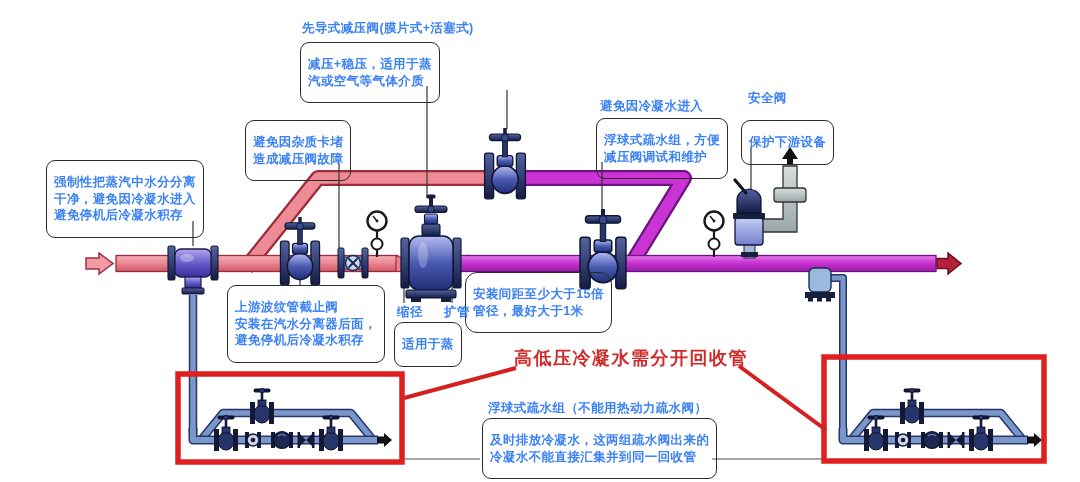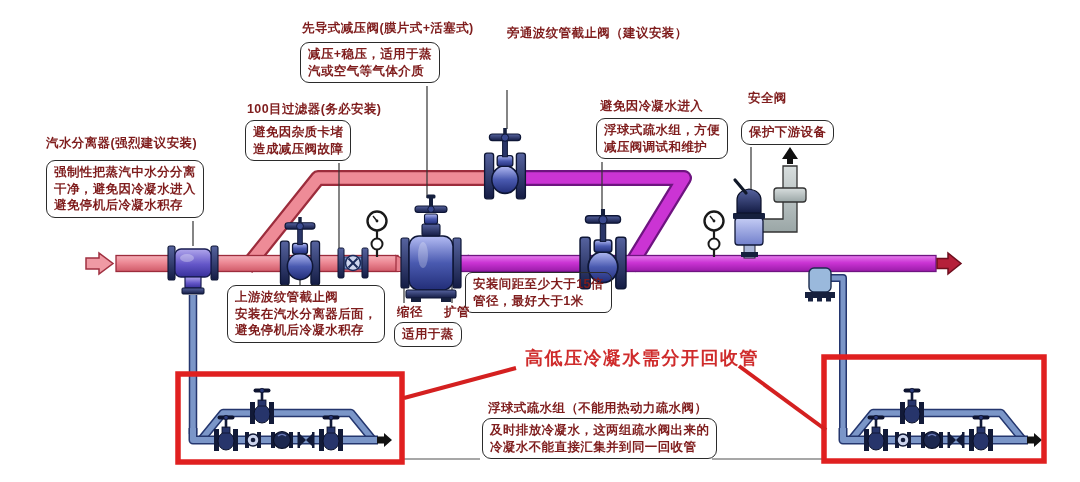--- a/index.html
+++ b/index.html
@@ -1,23 +1,23 @@
 <!DOCTYPE html>
 <html><head>
 <meta charset="utf-8">
 <style>
   html,body{margin:0;padding:0;background:#fff;}
   #stage{position:relative;width:1080px;height:482px;background:#ffffff;overflow:hidden;
          font-family:"Liberation Sans","DejaVu Sans",sans-serif;}
   #pipes{position:absolute;left:0;top:0;}
-  .t{position:absolute;font-weight:bold;font-size:12.5px;line-height:1.32;color:#7f1d1d;
+  .t{position:absolute;font-weight:bold;font-size:12.5px;line-height:1.32;color:#3b82f6;
      white-space:pre-line;letter-spacing:.4px;z-index:5;}
-  .bx{border:1.6px solid #2b2b2b;border-radius:9px;padding:3px 7px;background:transparent;}
-  .sq{border-radius:7px;border-width:1.4px;}
-  .warn{font-size:18px;color:#cf2b2b;letter-spacing:1.5px;margin-left:11px;}
+  .bx{border:1.6px solid #2b2b2b;border-radius:9px;padding:13px 7px;background:transparent;}
+  .sq{border-radius:12px;border-width:1.4px;}
+  .warn{font-size:18px;color:#cf2b2b;letter-spacing:1.5px;}
 </style>
 </head>
 <body>
 
 <div id="stage">
 
 <svg id="pipes" width="1080" height="482" viewBox="0 0 1080 482" xmlns="http://www.w3.org/2000/svg">
   <defs>
     <linearGradient id="pinkG" x1="0" y1="0" x2="0" y2="1">
       <stop offset="0" stop-color="#f6b0b8"></stop>
@@ -220,34 +220,31 @@
   <use href="#trapAssy" transform="translate(193,440)"></use>
   <use href="#trapAssy" transform="translate(843,440)"></use>
 
   <rect x="178" y="374" width="224" height="88" fill="none" stroke="#e02020" stroke-width="5.5"></rect>
   <rect x="824" y="357" width="220" height="104" fill="none" stroke="#e02020" stroke-width="5.5"></rect>
 
   <line x1="516" y1="368" x2="404" y2="398" stroke="#d42020" stroke-width="4"></line>
   <line x1="739" y1="366" x2="826" y2="430" stroke="#d42020" stroke-width="4"></line>
 </svg>
 
-  <div class="t" style="left:46px;top:135px">汽水分离器(强烈建议安装)</div>
   <div class="t bx" style="left:46px;top:160px">强制性把蒸汽中水分分离
 干净，避免因冷凝水进入
 避免停机后冷凝水积存</div>
 
   <div class="t" style="left:302px;top:20px">先导式减压阀(膜片式+活塞式)</div>
   <div class="t bx" style="left:300px;top:42px">减压+稳压，适用于蒸
 汽或空气等气体介质</div>
 
-  <div class="t" style="left:247px;top:101px">100目过滤器(务必安装)</div>
   <div class="t bx" style="left:245px;top:120px">避免因杂质卡堵
 造成减压阀故障</div>
 
-  <div class="t" style="left:507px;top:25px">旁通波纹管截止阀（建议安装）</div>
 
   <div class="t" style="left:600px;top:98px">避免因冷凝水进入</div>
   <div class="t bx" style="left:596px;top:118px">浮球式疏水组，方便
 减压阀调试和维护</div>
 
   <div class="t" style="left:748px;top:90px">安全阀</div>
   <div class="t bx" style="left:227px;top:285px">上游波纹管截止阀
 安装在汽水分离器后面，
 避免停机后冷凝水积存</div>
 

